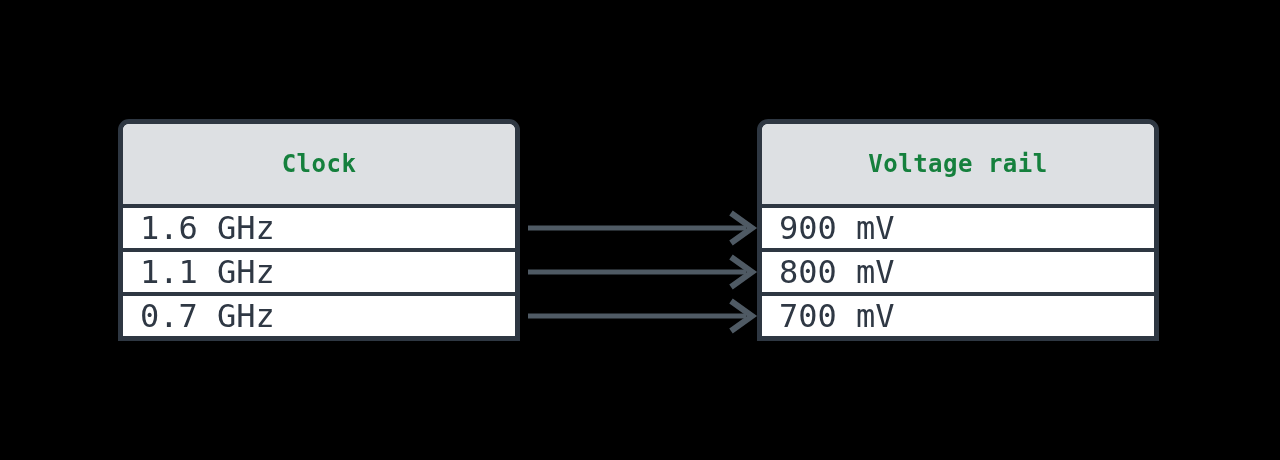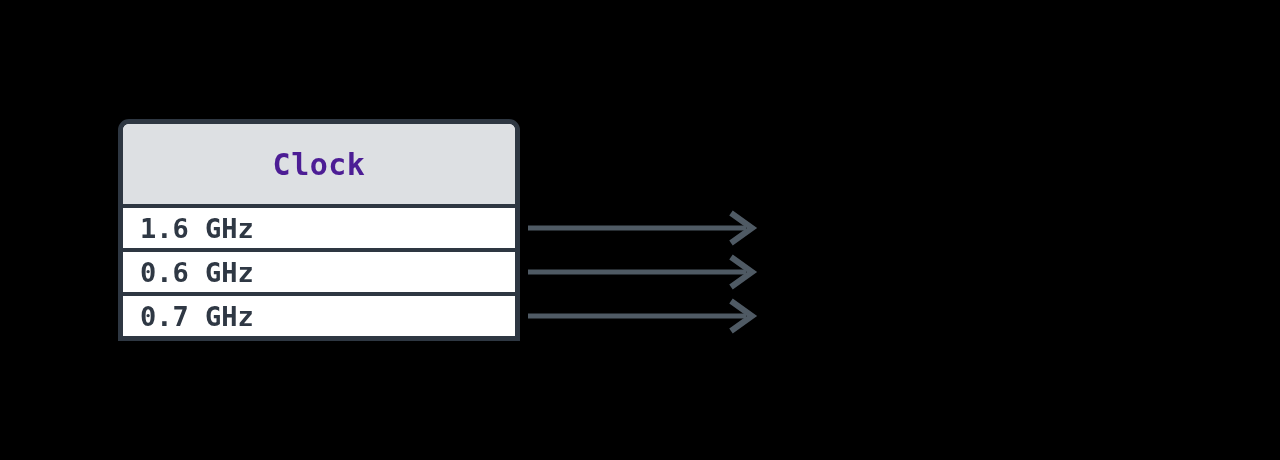--- a/index.html
+++ b/index.html
@@ -26,32 +26,32 @@
   .dtable.left  { left: 118px; }
   .dtable.right { left: 757px; }
   .dtable-header {
     height: 80px;
     background: #dde0e3;
     border-bottom: 4px solid #2e3742;
     border-radius: 6px 6px 0 0;
     display: flex;
     align-items: center;
     justify-content: center;
-    font-size: 30px;
+    font-size: 24px;
     font-weight: 700;
-    color: #4c1d95;
+    color: #15803d;
     letter-spacing: 0.5px;
   }
   .dtable-row {
     height: 40px;
     display: flex;
     align-items: center;
     padding-left: 17px;
-    font-size: 27px;
-    font-weight: 700;
+    font-size: 32px;
+    font-weight: 400;
     color: #2f3844;
     background: #ffffff;
   }
   .dtable-row + .dtable-row {
     border-top: 4px solid #2e3742;
   }
   .arrows-layer {
     position: absolute;
     left: 0;
     top: 0;
@@ -61,24 +61,30 @@
   }
 </style>
 </head>
 <body>
 
 <div class="canvas">
 
   <div class="dtable left">
     <div class="dtable-header">Clock</div>
     <div class="dtable-row">1.6 GHz</div>
-    <div class="dtable-row">0.6 GHz</div>
+    <div class="dtable-row">1.1 GHz</div>
     <div class="dtable-row">0.7 GHz</div>
   </div>
 
+  <div class="dtable right">
+    <div class="dtable-header">Voltage rail</div>
+    <div class="dtable-row">900 mV</div>
+    <div class="dtable-row">800 mV</div>
+    <div class="dtable-row">700 mV</div>
+  </div>
 
   <svg class="arrows-layer" width="1280" height="460" viewBox="0 0 1280 460" xmlns="http://www.w3.org/2000/svg">
     <g stroke="#4f5a64" fill="none">
       <g>
         <line x1="528" y1="228" x2="746" y2="228" stroke-width="5"></line>
         <polyline points="731,213 752,228 731,243" stroke-width="6"></polyline>
       </g>
       <g>
         <line x1="528" y1="272" x2="746" y2="272" stroke-width="5"></line>
         <polyline points="731,257 752,272 731,287" stroke-width="6"></polyline>

